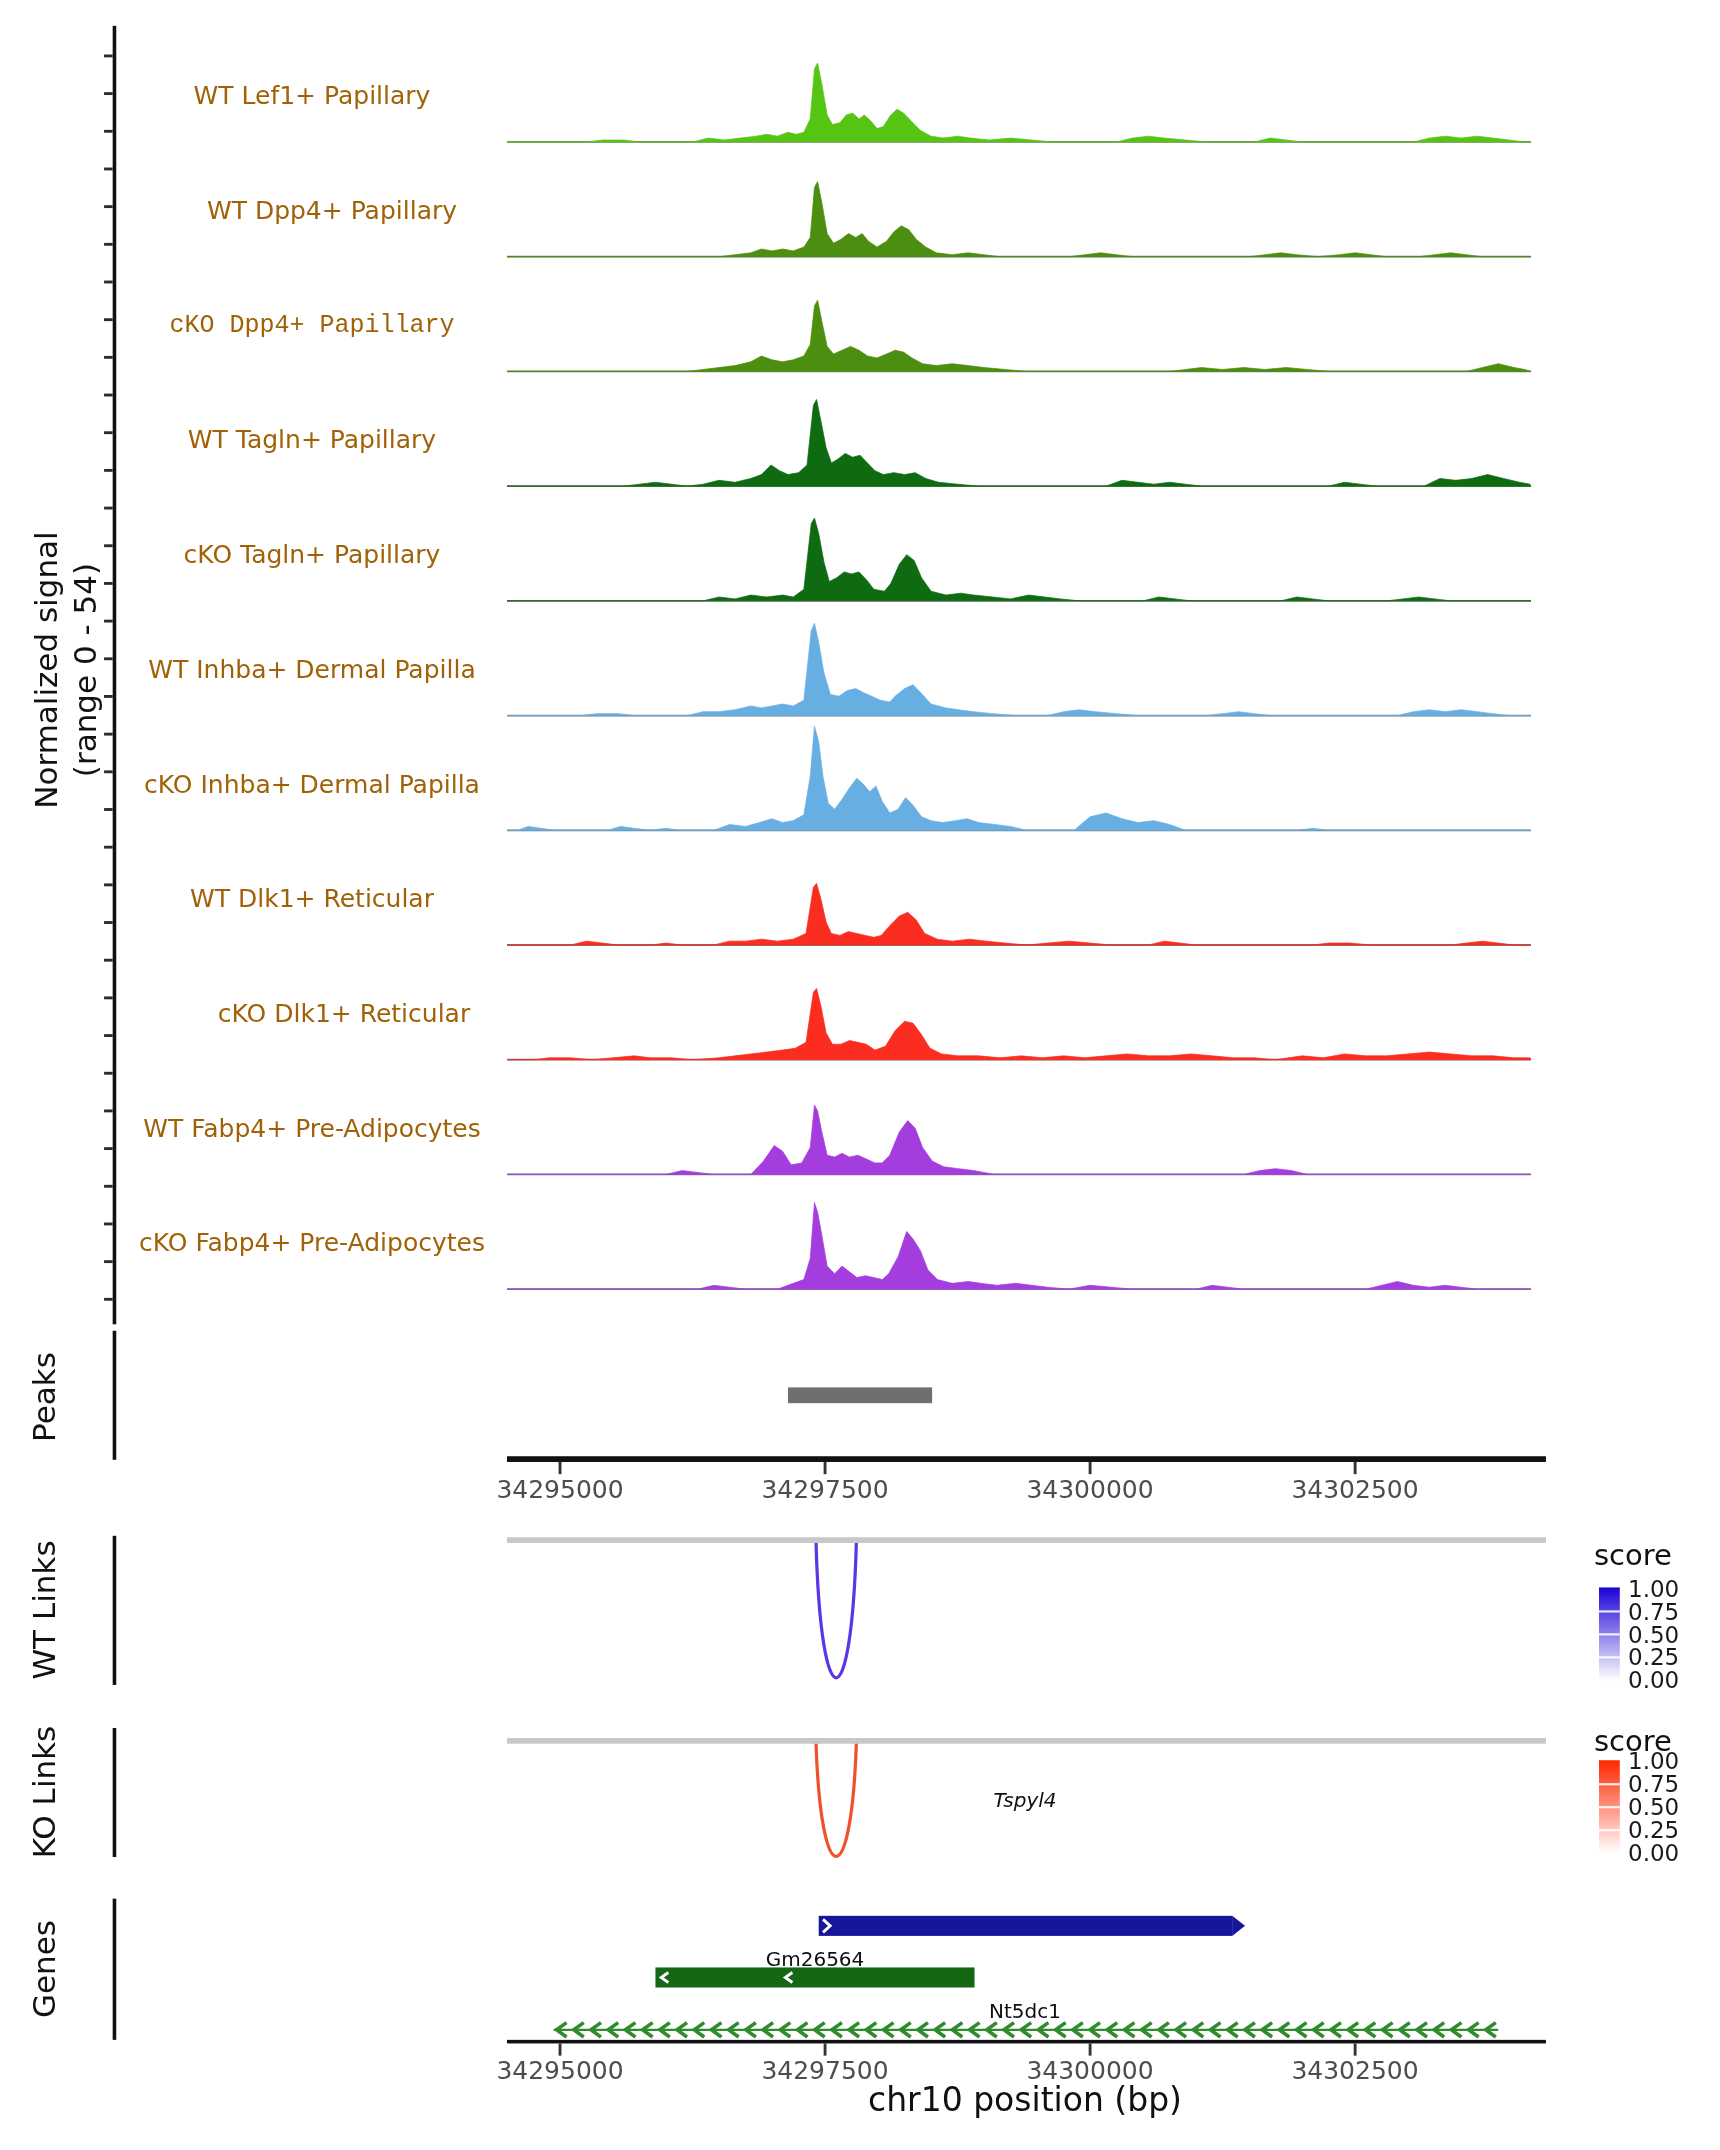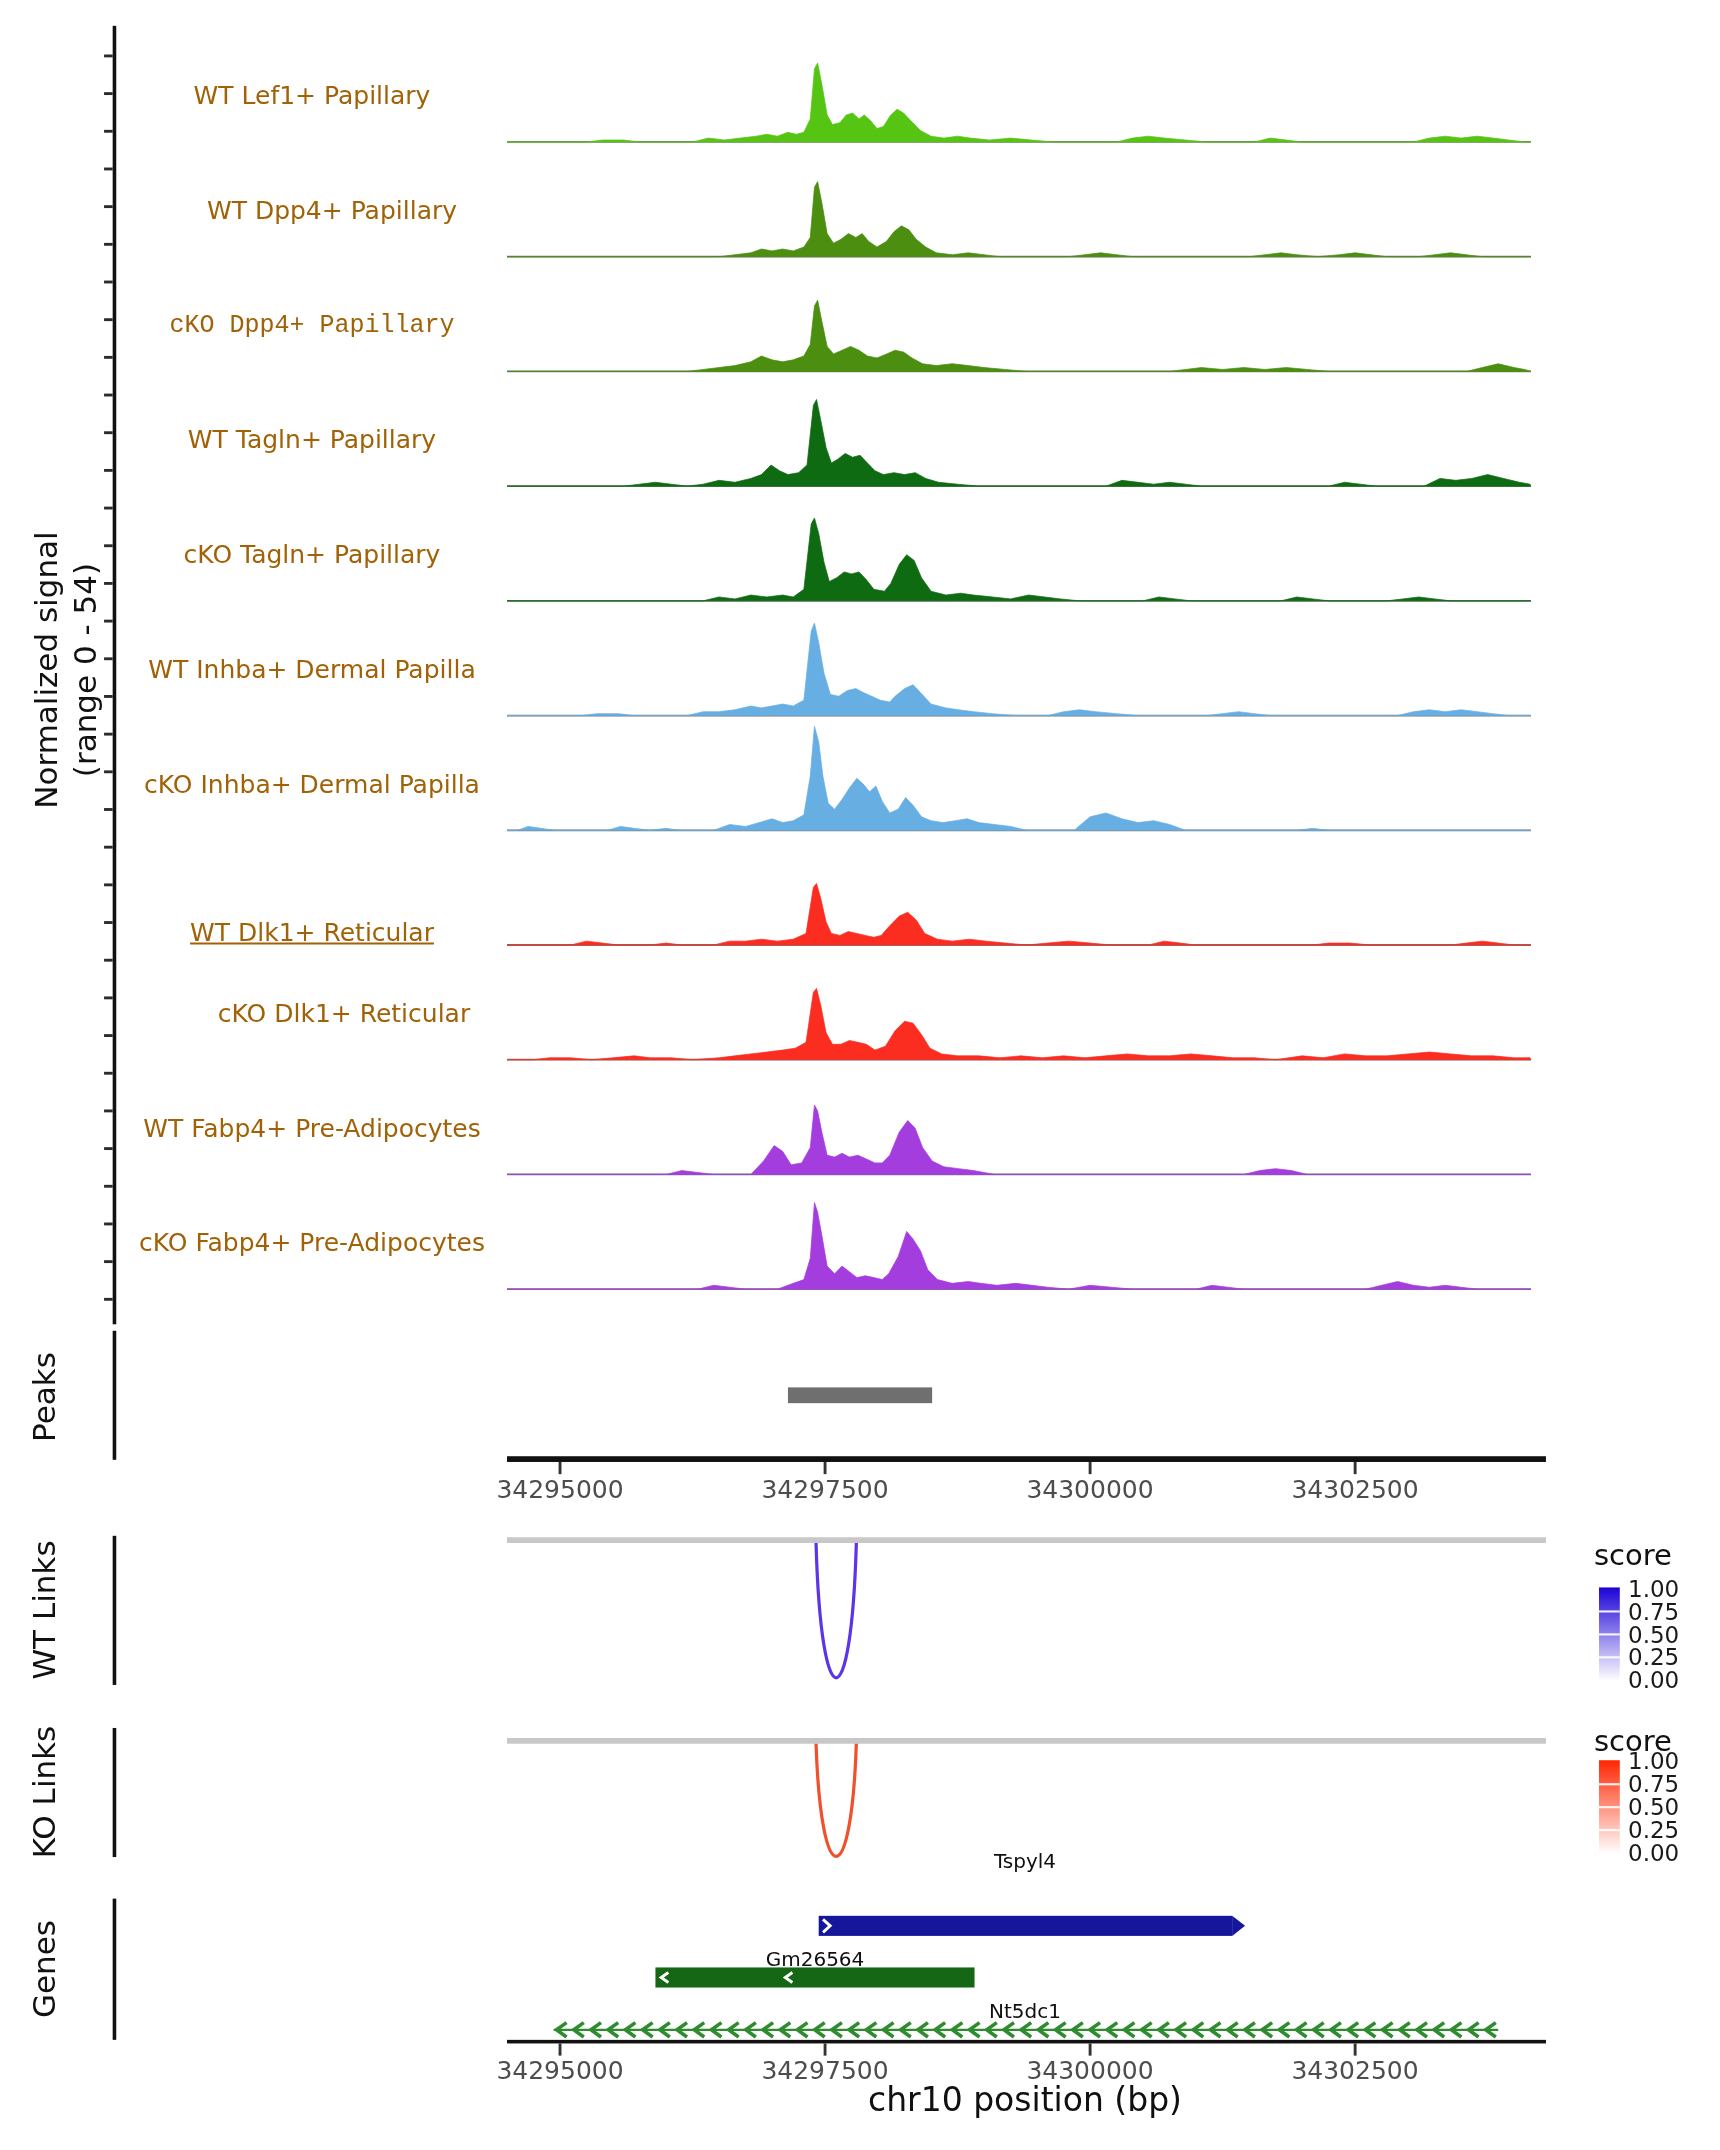--- a/index.html
+++ b/index.html
@@ -190,21 +190,21 @@
     <div>(range 0 - 54)</div>
   </div>
 
   <div class="lbl" style="left:312px;top:95px;">WT Lef1+ Papillary</div>
   <div class="lbl" style="left:332px;top:210px;">WT Dpp4+ Papillary</div>
   <div class="lbl" style="left:312px;top:325px;font-family:Liberation Mono, monospace;">cKO Dpp4+ Papillary</div>
   <div class="lbl" style="left:312px;top:439px;">WT Tagln+ Papillary</div>
   <div class="lbl" style="left:312px;top:554px;">cKO Tagln+ Papillary</div>
   <div class="lbl" style="left:312px;top:669px;">WT Inhba+ Dermal Papilla</div>
   <div class="lbl" style="left:312px;top:784px;">cKO Inhba+ Dermal Papilla</div>
-  <div class="lbl" style="left:312px;top:932px;text-decoration:underline;">WT Dlk1+ Reticular</div>
+  <div class="lbl" style="left:312px;top:898px;">WT Dlk1+ Reticular</div>
   <div class="lbl" style="left:308px;top:1013px;margin-left:36px;">cKO Dlk1+ Reticular</div>
   <div class="lbl" style="left:312px;top:1128px;">WT Fabp4+ Pre-Adipocytes</div>
   <div class="lbl" style="left:312px;top:1242px;">cKO Fabp4+ Pre-Adipocytes</div>
 
   <div class="rot" style="left:44px;top:1397px;">Peaks</div>
   <div class="rot" style="left:44px;top:1610px;">WT Links</div>
   <div class="rot" style="left:44px;top:1792px;">KO Links</div>
   <div class="rot" style="left:44px;top:1969px;">Genes</div>
 
   <div class="tick" style="left:560px;top:1489px;">34295000</div>
@@ -219,21 +219,21 @@
   <div class="legval" style="left:1628px;top:1657px;">0.25</div>
   <div class="legval" style="left:1628px;top:1680px;">0.00</div>
 
   <div class="legtitle" style="left:1594px;top:1724px;">score</div>
   <div class="legval" style="left:1628px;top:1761px;">1.00</div>
   <div class="legval" style="left:1628px;top:1784px;">0.75</div>
   <div class="legval" style="left:1628px;top:1807px;">0.50</div>
   <div class="legval" style="left:1628px;top:1830px;">0.25</div>
   <div class="legval" style="left:1628px;top:1853px;">0.00</div>
 
-  <div class="gene-lbl" style="left:1025px;top:1861px;">Tspyl4</div>
+  <div class="gene-lbl" style="left:1025px;top:1800px;font-style:italic;">Tspyl4</div>
   <div class="gene-lbl" style="left:815px;top:1959px;">Gm26564</div>
   <div class="gene-lbl" style="left:1025px;top:2011px;">Nt5dc1</div>
 
   <div class="tick" style="left:560px;top:2070px;">34295000</div>
   <div class="tick" style="left:825px;top:2070px;">34297500</div>
   <div class="tick" style="left:1090px;top:2070px;">34300000</div>
   <div class="tick" style="left:1355px;top:2070px;">34302500</div>
 
   <div class="axis-title" style="left:1025px;top:2099px;">chr10 position (bp)</div>
 </div>

